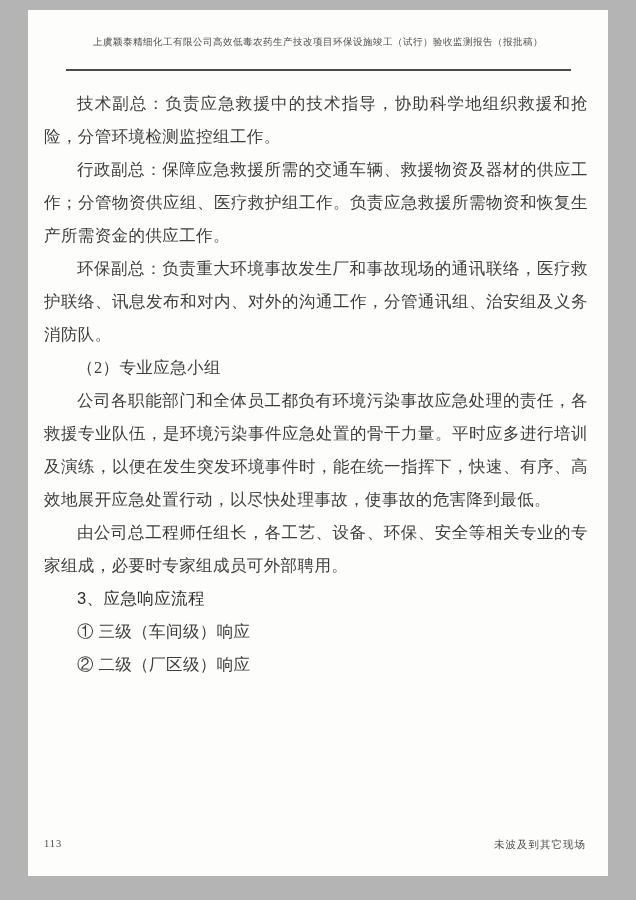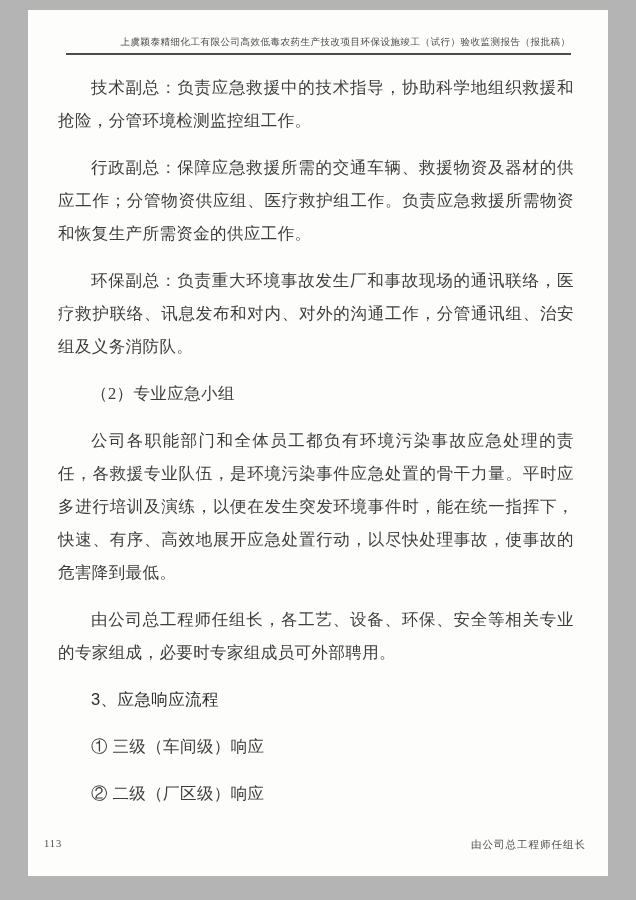--- a/index.html
+++ b/index.html
@@ -19,39 +19,39 @@
     left: 28px;
     top: 10px;
     width: 580px;
     height: 866px;
     background: #fdfdfc;
     color: #3d3d3d;
   }
   .doc-header {
     width: 505px;
     margin: 26px auto 4px auto;
-    text-align: right;
+    text-align: center;
     font-size: 9.5px;
     color: #4c4c4c;
     letter-spacing: 0.5px;
-    padding-bottom: 4px;
+    padding-bottom: 20px;
     border-bottom: 2px solid #4c4c4c;
     white-space: nowrap;
     overflow: hidden;
   }
   .doc-body {
     margin: 16px 20px 0 16px;
     font-size: 16.5px;
     line-height: 33px;
     text-align: justify;
     letter-spacing: 0.4px;
     color: #3d3d3d;
   }
   .doc-body p {
-    margin: 14px;
+    margin: 0;
     text-indent: 2em;
   }
   .doc-body p.heading-bold {
     font-family: "Liberation Sans", "DejaVu Sans", sans-serif;
     font-weight: 400;
     color: #2e2e2e;
   }
   .doc-footer {
     position: absolute;
     left: 16px;
@@ -88,16 +88,16 @@
     <p>（2）专业应急小组</p>
     <p>公司各职能部门和全体员工都负有环境污染事故应急处理的责任，各救援专业队伍，是环境污染事件应急处置的骨干力量。平时应多进行培训及演练，以便在发生突发环境事件时，能在统一指挥下，快速、有序、高效地展开应急处置行动，以尽快处理事故，使事故的危害降到最低。</p>
     <p>由公司总工程师任组长，各工艺、设备、环保、安全等相关专业的专家组成，必要时专家组成员可外部聘用。</p>
     <p class="heading-bold">3、应急响应流程</p>
     <p>① 三级（车间级）响应</p>
     <p>② 二级（厂区级）响应</p>
   </div>
 
   <div class="doc-footer">
     <span class="page-num">113</span>
-    <span class="org">由公司总工程师任组长</span>
+    <span class="org">未波及到其它现场</span>
   </div>
 
 </div>
 
 </body></html>

